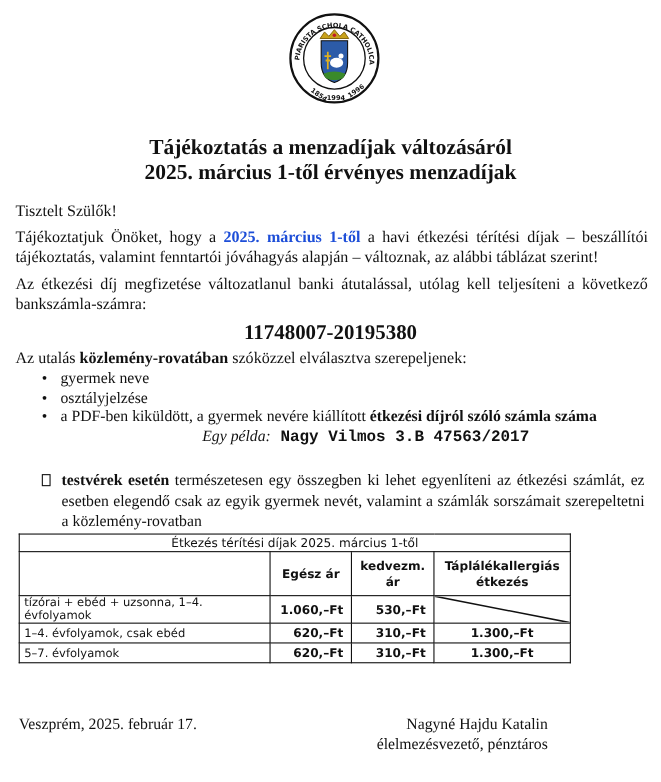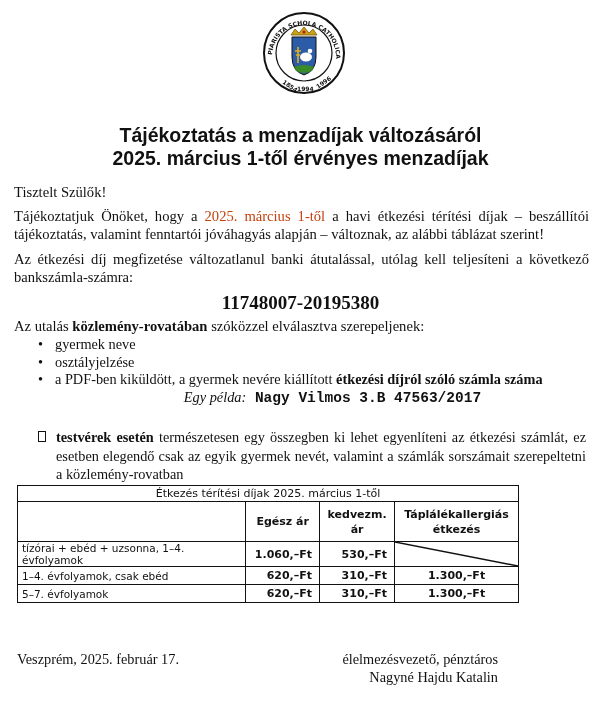--- a/index.html
+++ b/index.html
@@ -1,24 +1,24 @@
 <!DOCTYPE html>
 <html><head>
 <meta charset="utf-8">
 <style>
   * { box-sizing: border-box; margin: 0; padding: 0; }
   html, body { width: 601px; height: 711px; background: #ffffff; overflow: hidden; }
   body { font-family: "DejaVu Serif", serif; color: #111; position: relative; }
   .logo { position: absolute; left: 262px; top: 5px; width: 84px; height: 104px; }
-  .title { position: absolute; left: 0; width: 601px; text-align: center; font-family: Liberation Sans, sans-serif; font-weight: bold; font-size: 19.5px; line-height: 24px; }
+  .title { position: absolute; left: 0; width: 601px; text-align: center; font-family: Liberation Serif, serif; font-weight: bold; font-size: 19.5px; line-height: 24px; }
   .t1 { top: 123px; }
   .t2 { top: 146px; }
   .p { position: absolute; left: 14px; width: 575px; font-family: "Liberation Serif", serif; font-size: 14.6px; line-height: 18px; }
   .j { text-align: justify; text-align-last: left; }
-  .red { color: #c2410c; font-weight: normal; }
+  .red { color: #1d4ed8; font-weight: bold; }
   b { font-weight: bold; }
   .acct { position: absolute; left: 0; width: 601px; text-align: center; top: 292px; font-family: "Liberation Serif", serif; font-weight: bold; font-size: 19px; }
   ul.bul { position: absolute; left: 38px; top: 336px; list-style: none; font-family: "Liberation Serif", serif; font-size: 14.3px; line-height: 17.5px; }
   ul.bul li { position: relative; padding-left: 17px; }
   ul.bul li::before { content: "•"; position: absolute; left: 0; }
   .example { position: absolute; left: 0; width: 601px; top: 389px; text-align: center; font-size: 14.3px; padding-left: 64px; }
   .example i { font-family: "Liberation Serif", serif; font-style: italic; }
   .example .mono { font-family: "Liberation Mono", monospace; font-weight: bold; font-size: 14.5px; }
   .note { position: absolute; left: 38px; top: 428px; width: 548px; font-family: "Liberation Serif", serif; font-size: 14.3px; line-height: 18.5px; text-align: justify; padding-left: 18px; }
   .note .box { position: absolute; left: 0; top: 3px; width: 8px; height: 11px; border: 1px solid #111; }
@@ -115,15 +115,15 @@
     <td>5–7. évfolyamok</td>
     <td class="num">620,–Ft</td>
     <td class="num">310,–Ft</td>
     <td class="ctr">1.300,–Ft</td>
   </tr>
 </tbody>
   </table>
 
 <div class="foot f-left">Veszprém, 2025. február 17.</div>
 <div class="foot f-right">
+  <div>Nagyné Hajdu Katalin</div>
   <div>élelmezésvezető, pénztáros</div>
-  <div>Nagyné Hajdu Katalin</div>
 </div>
 
 </body></html>

